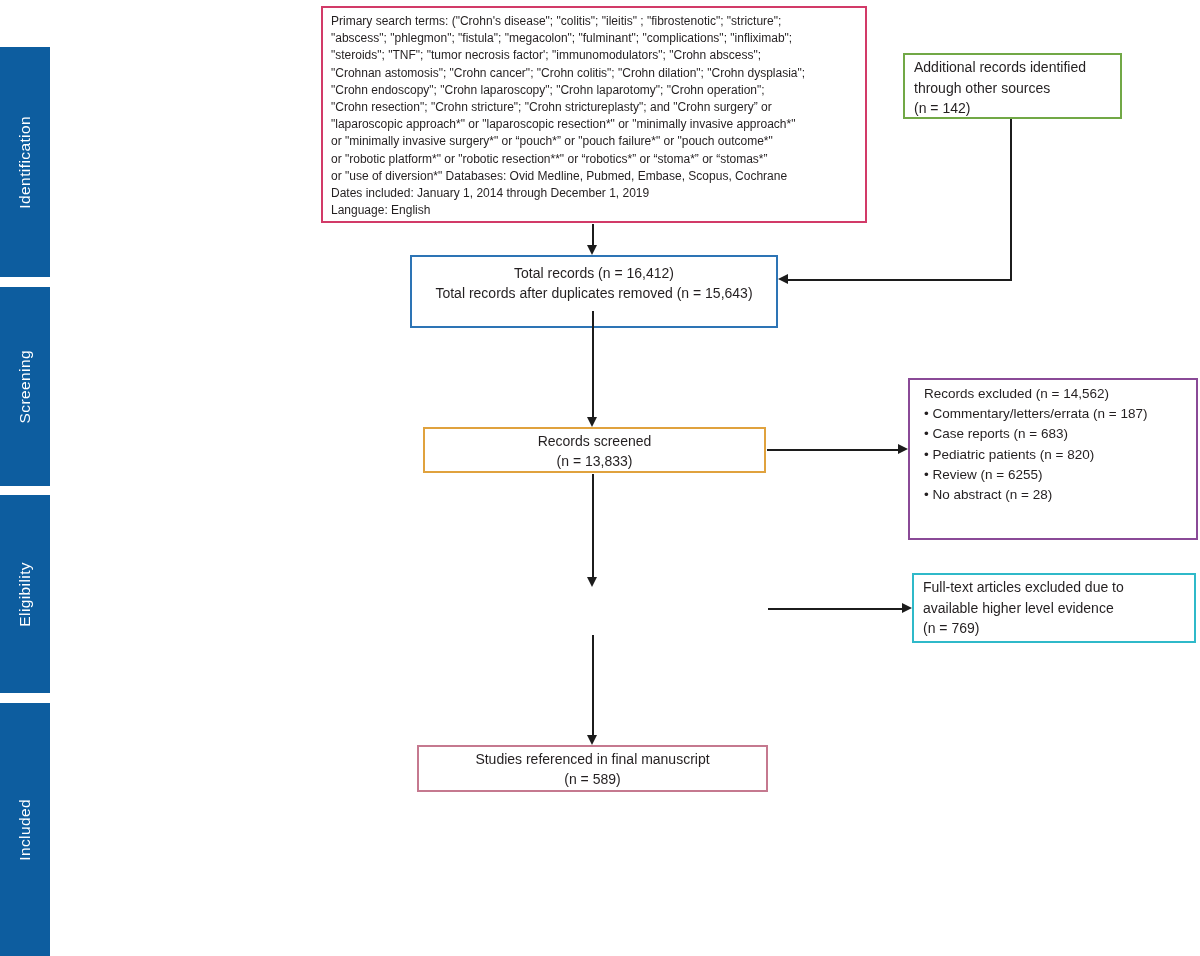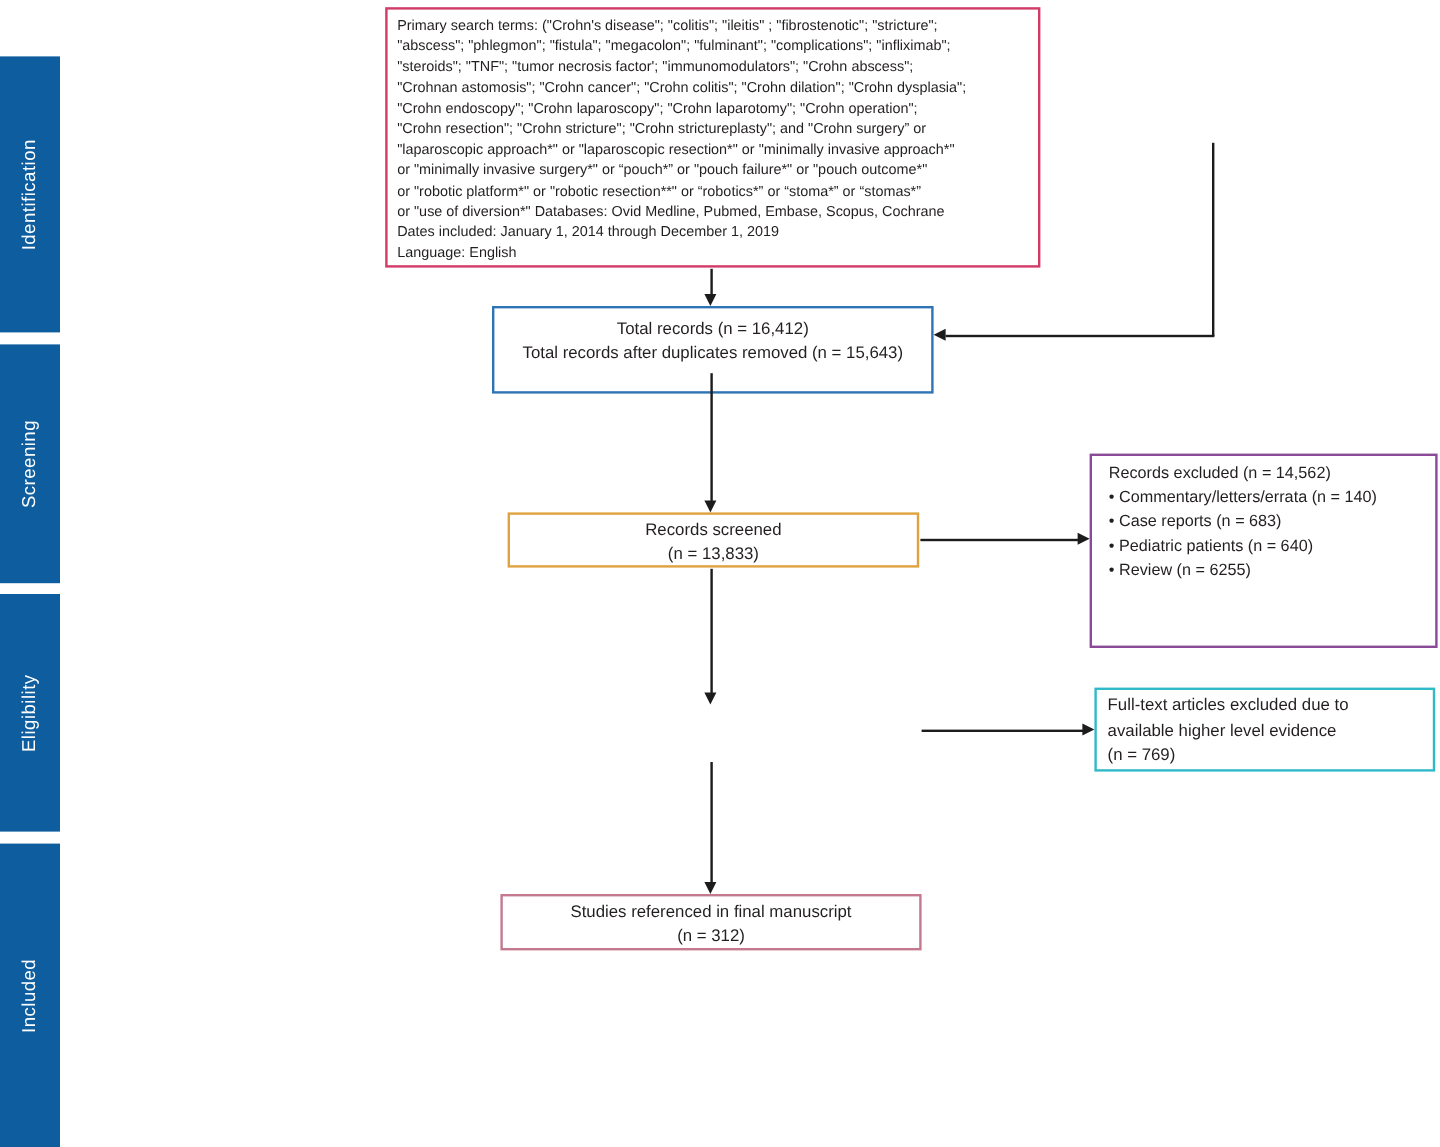--- a/index.html
+++ b/index.html
@@ -79,51 +79,57 @@
 "Crohn endoscopy"; "Crohn laparoscopy"; "Crohn laparotomy"; "Crohn operation";
 "Crohn resection"; "Crohn stricture"; "Crohn strictureplasty"; and "Crohn surgery” or
 "laparoscopic approach*" or "laparoscopic resection*" or "minimally invasive approach*"
 or "minimally invasive surgery*" or “pouch*” or "pouch failure*" or "pouch outcome*"
 or "robotic platform*" or "robotic resection**" or “robotics*” or “stoma*” or “stomas*”
 or "use of diversion*" Databases: Ovid Medline, Pubmed, Embase, Scopus, Cochrane
 Dates included: January 1, 2014 through December 1, 2019
 Language: English</div>
   </div>
 
+  <div class="box" id="additional-box">
+    <div class="txt">Additional records identified
+through other sources
+(n = 142)</div>
+  </div>
 
   <div class="box" id="total-box">
     <div class="txt">Total records (n = 16,412)
 Total records after duplicates removed (n = 15,643)</div>
   </div>
 
   <div class="box" id="screened-box">
     <div class="txt">Records screened
 (n = 13,833)</div>
   </div>
 
   <div class="box" id="excluded-box">
     <div>Records excluded (n = 14,562)</div>
     <ul class="excluded-list">
-      <li>Commentary/letters/errata (n = 140)</li>
+      <li>Commentary/letters/errata (n = 187)</li>
       <li>Case reports (n = 683)</li>
-      <li>Pediatric patients (n = 640)</li>
+      <li>Pediatric patients (n = 820)</li>
       <li>Review (n = 6255)</li>
+      <li>No abstract (n = 28)</li>
     </ul>
   </div>
 
 
   <div class="box" id="fulltext-box">
     <div class="txt">Full-text articles excluded due to
 available higher level evidence
 (n = 769)</div>
   </div>
 
   <div class="box" id="final-box">
     <div class="txt">Studies referenced in final manuscript
-(n = 312)</div>
+(n = 589)</div>
   </div>
 
   <div>
     <div class="vline" style="left:592px; top:224px; height:22px;"></div>
     <div class="head-down" style="left:587px; top:245px;"></div>
   </div>
 
   <div>
     <div class="vline" style="left:1010px; top:119px; height:161px;"></div>
     <div class="hline" style="left:788px; top:279px; width:224px;"></div>

